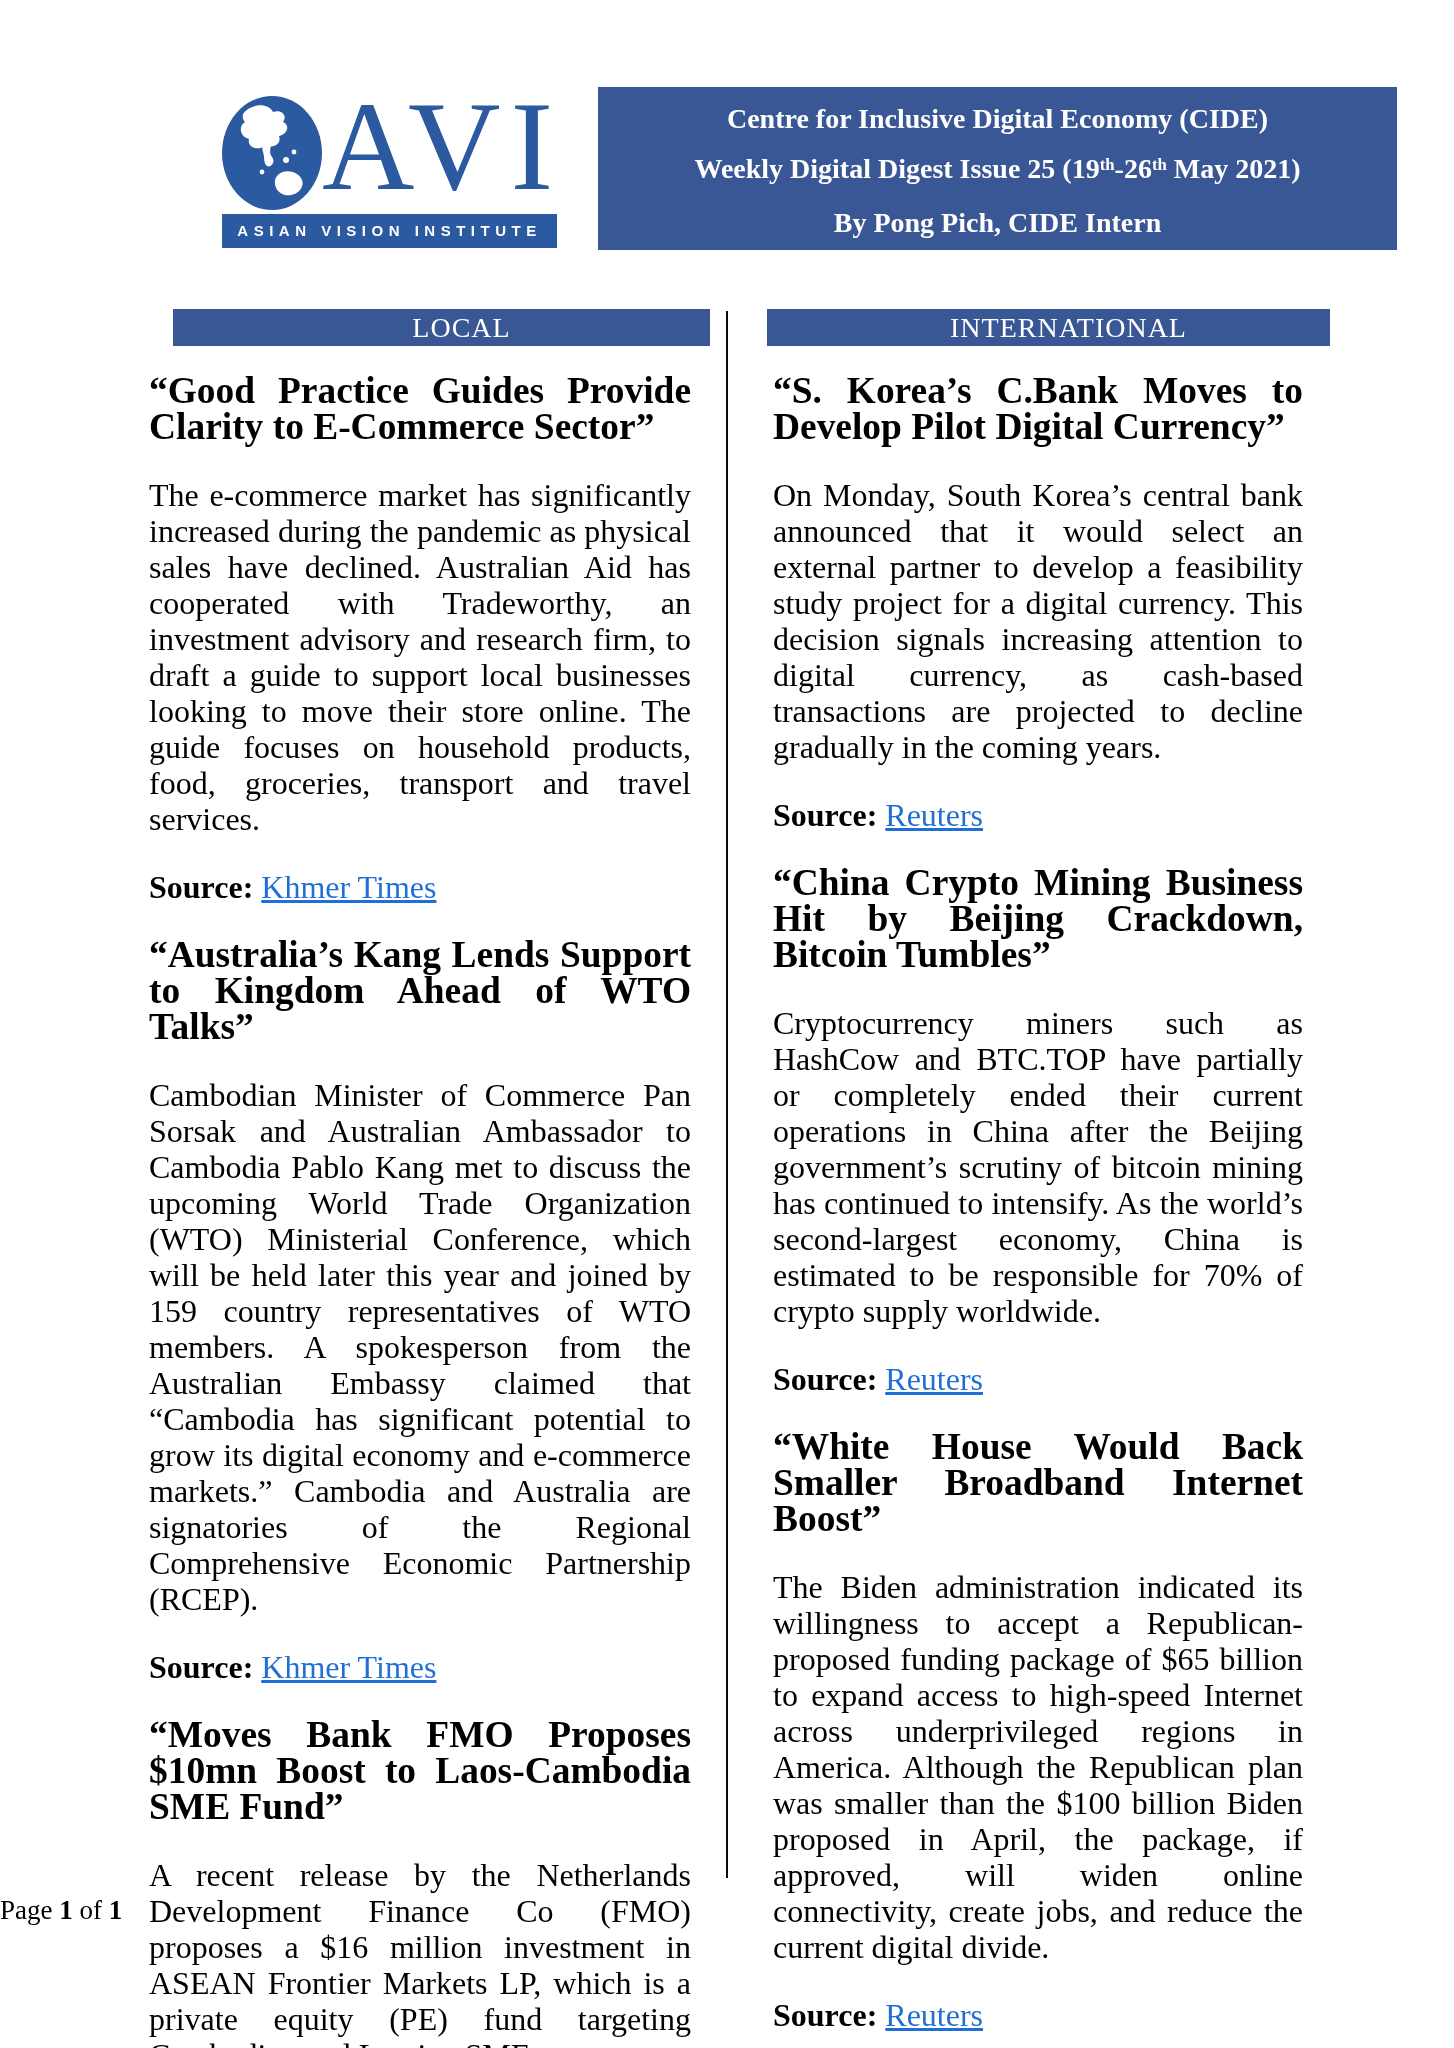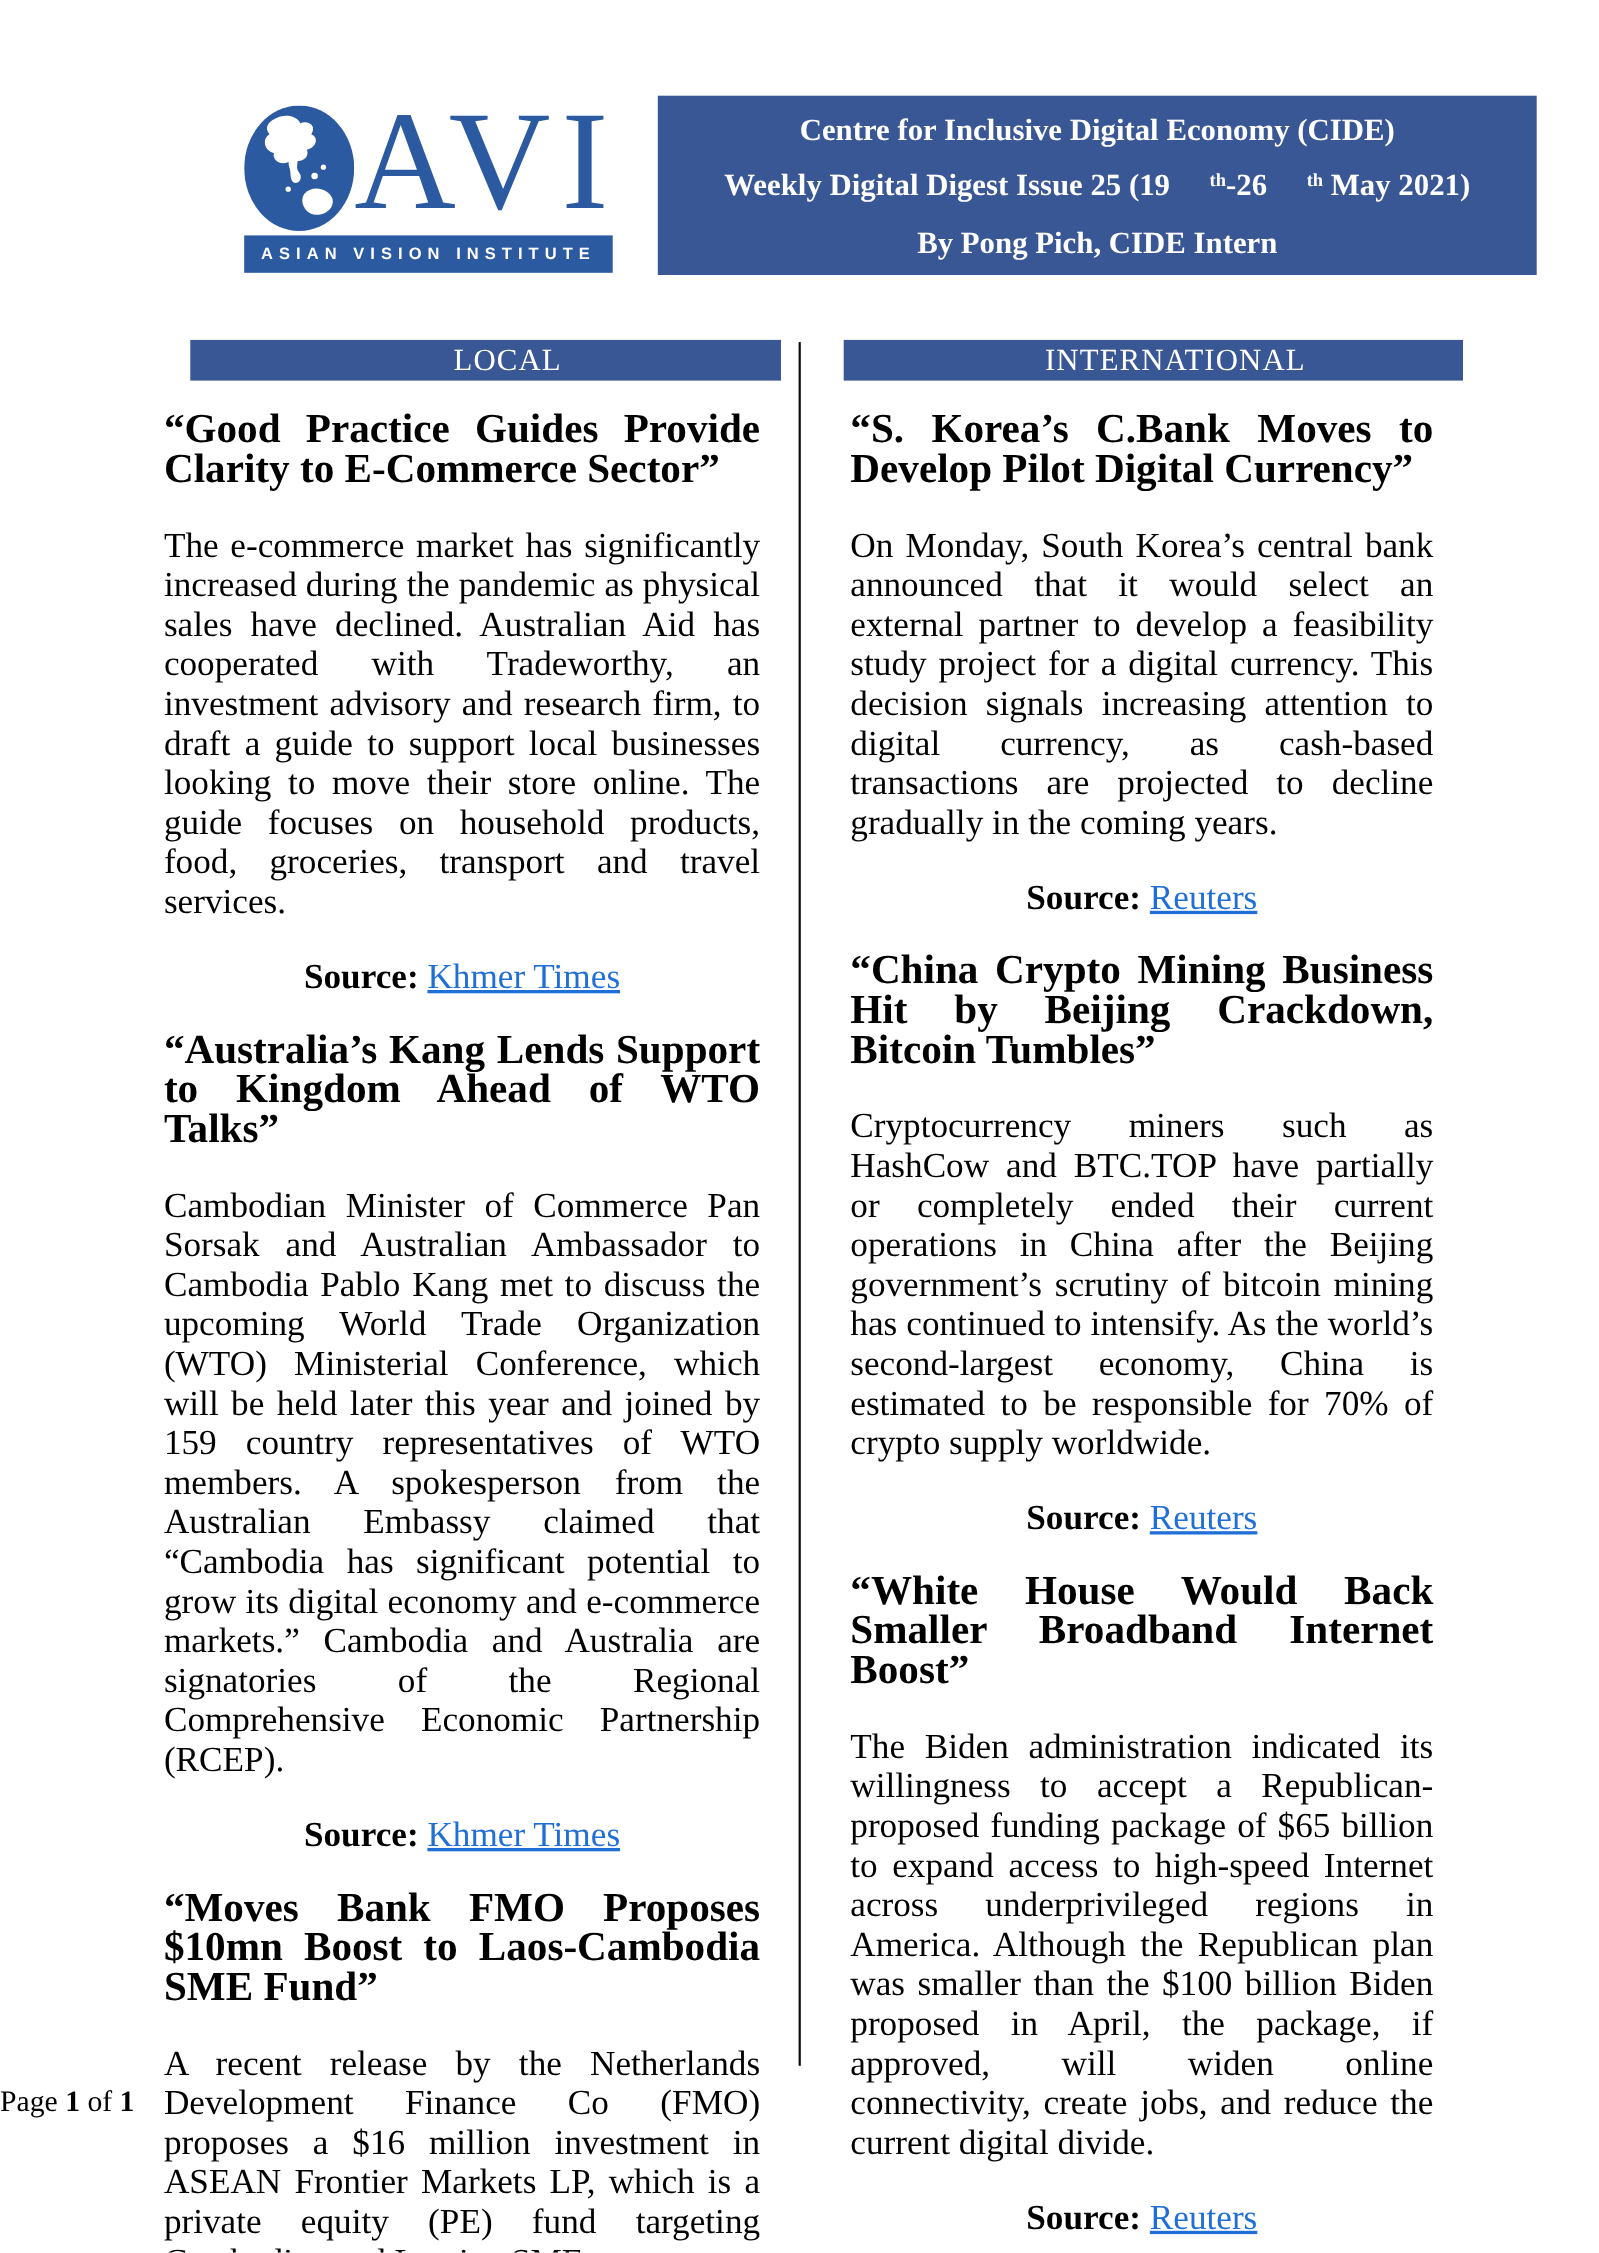--- a/index.html
+++ b/index.html
@@ -22,39 +22,39 @@
     font-family:"Liberation Sans","DejaVu Sans",sans-serif;
     font-size:15px; font-weight:bold; letter-spacing:5.5px; line-height:34px;
     white-space:nowrap;
   }
   .header-box {
     position:absolute; left:598px; top:87px; width:799px; height:163px;
     background:var(--header-blue,#3a5795); color:#fff; text-align:center;
     font-weight:bold; font-size:28px; padding-top:7px; box-sizing:border-box;
   }
   .header-box .hline { line-height:50px; }
-  .sup { font-size:0.6em; position:relative; top:-0.5em;margin-left:36px; }
+  .sup { font-size:0.6em; position:relative; top:-0.5em; }
 
   
   .section-bar {
     position:absolute; top:309px; height:37px; line-height:37px;
     background:var(--header-blue,#3a5795); color:#fff; text-align:center;
     font-size:28px; letter-spacing:1px;padding-left:40px;
   }
   .local-bar { left:173px; width:497px; }
   .intl-bar  { left:767px; width:523px; }
   .divider { position:absolute; left:726px; top:311px; width:2px; height:1567px; background:#0a0a0a; }
 
   
   .col { position:absolute; top:373px; font-size:32px; line-height:36px; }
   .col-left  { left:149px; width:542px; }
   .col-right { left:773px; width:530px; }
   .article-title { font-weight:bold; text-align:justify; margin:0 0 32px 0; }
   .article-body  { text-align:justify; margin:0 0 32px 0; }
-  .source-line   { margin:0 0 32px 0;text-align:center; }
+  .source-line   { margin:0 0 32px 0; }
   .source-label  { font-weight:bold; }
   .src-link {
     color:var(--link-blue,#1f6fd6); text-decoration:underline; margin-left:8px; cursor:pointer;
   }
 
   
   .page-footer { position:absolute; left:0; top:1895px; width:1272px; text-align:left; font-size:27px; }
   .b { font-weight:bold; }
 </style>
 </head>

